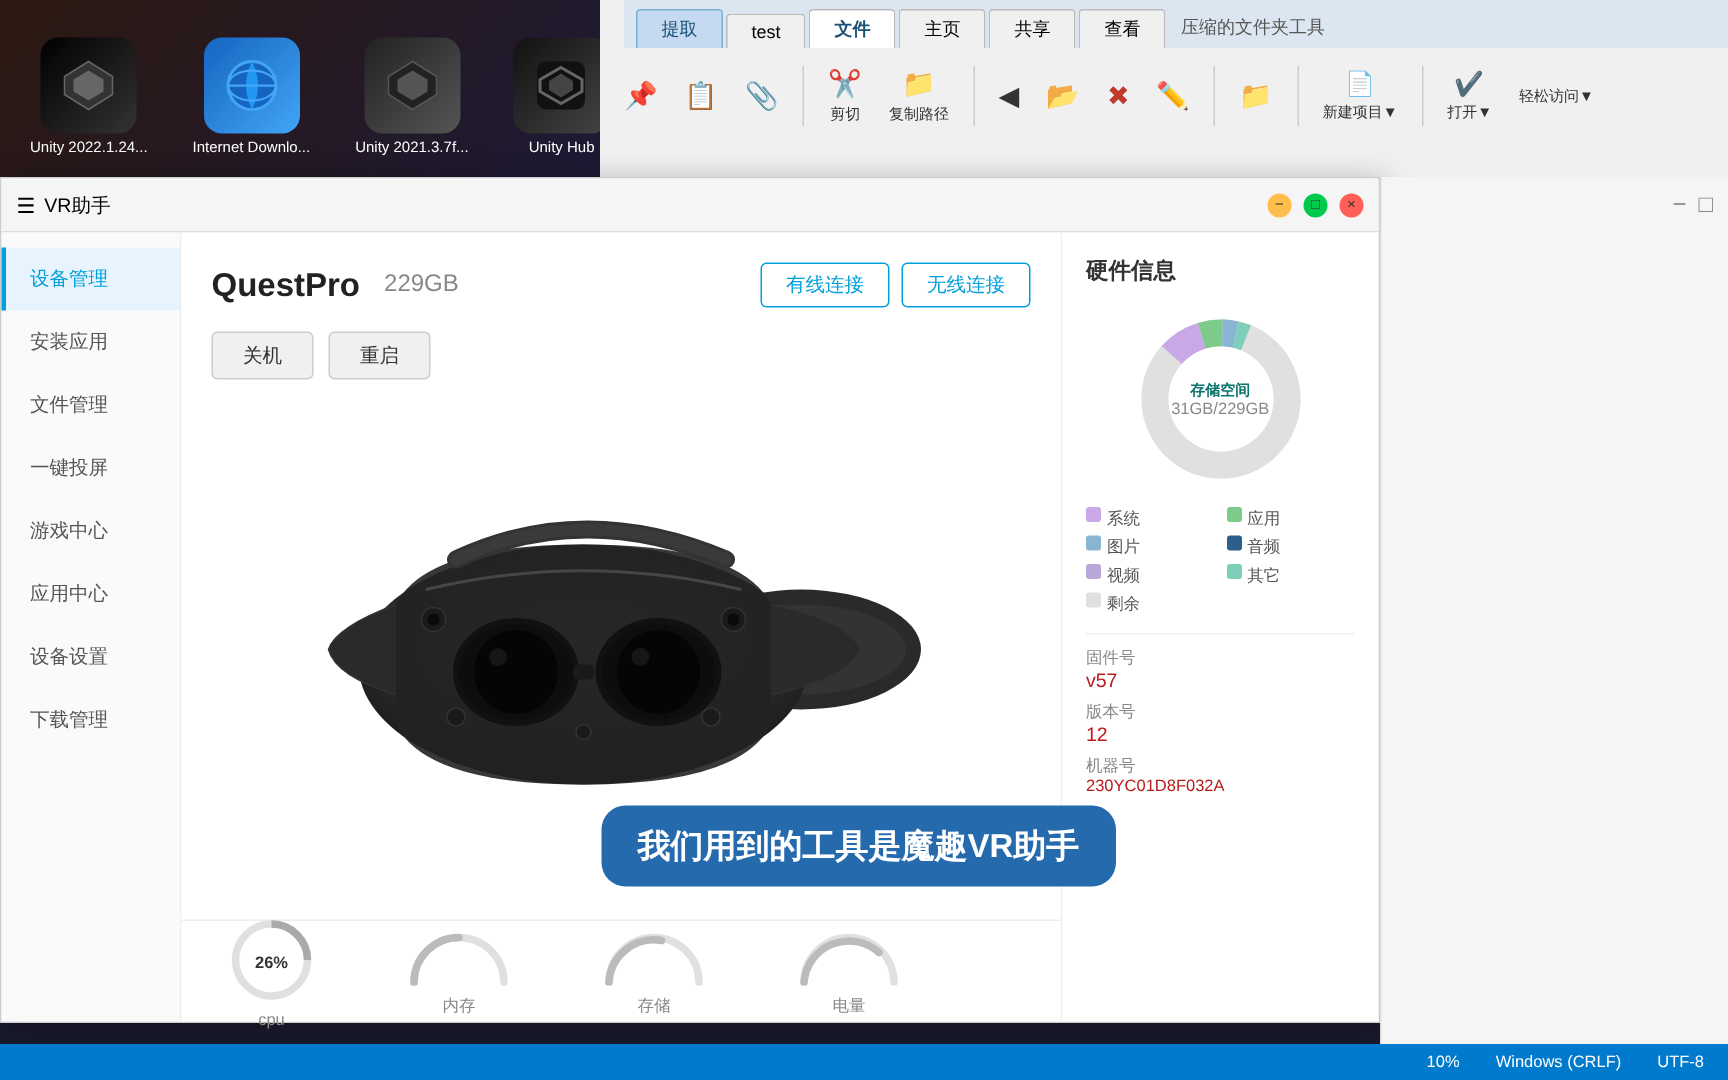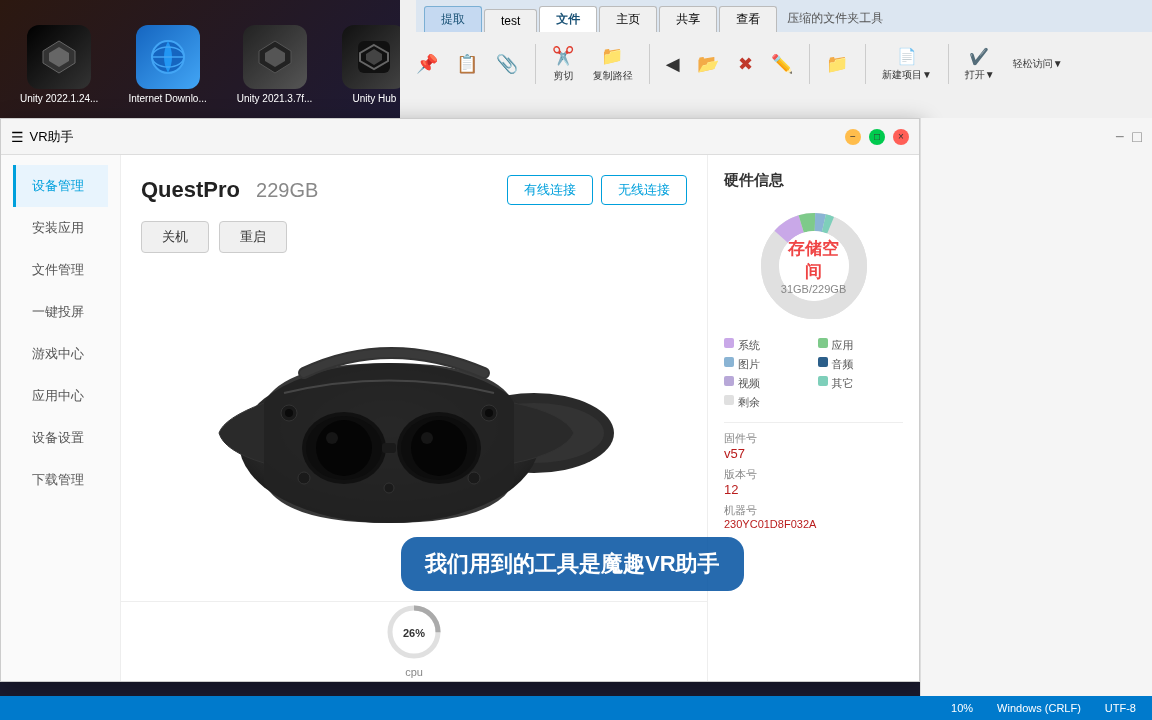--- a/index.html
+++ b/index.html
@@ -171,21 +171,21 @@
     .vr-body {
       display: flex;
       height: calc(720px - 118px - 36px - 40px);
     }
 
     
     .sidebar {
       width: 120px;
       background: #fafafa;
       border-right: 1px solid #eee;
-      padding: 10px 12px;
+      padding: 10px 0;
     }
 
     .sidebar-item {
       padding: 12px 16px;
       font-size: 13px;
       color: #555;
       cursor: pointer;
       border-left: 3px solid transparent;
     }
     .sidebar-item.active {
@@ -209,21 +209,21 @@
       margin-bottom: 16px;
     }
 
     .device-name {
       font-size: 22px;
       font-weight: bold;
       color: #222;
     }
 
     .device-storage {
-      font-size: 20px;
+      font-size: 16px;
       color: #888;
       font-weight: normal;
     }
 
     .device-actions {
       display: flex;
       gap: 8px;
       margin-left: auto;
     }
 
@@ -266,27 +266,26 @@
       width: 420px;
       height: 280px;
     }
 
     
     .stats-bar {
       position: absolute;
       bottom: 0;
       left: 0;
       right: 0;
-      height: 80px;
+      height: 68px;
       display: flex;
       align-items: center;
       padding: 0 30px;
       gap: 60px;
       border-top: 1px solid #eee;
-      flex-direction: column;
     }
 
     .stat-item {
       display: flex;
       flex-direction: column;
       align-items: center;
       gap: 4px;
     }
 
     .stat-label {
@@ -332,23 +331,23 @@
 
     .donut-center-text {
       position: absolute;
       top: 50%;
       left: 50%;
       transform: translate(-50%, -50%);
       text-align: center;
     }
 
     .donut-main-label {
-      font-size: 17px;
+      font-size: 10px;
       font-weight: bold;
-      color: #ef4444;
+      color: #0f766e;
     }
 
     .donut-sub-label {
       font-size: 11px;
       color: #888;
     }
 
     .legend-grid {
       display: grid;
       grid-template-columns: 1fr 1fr;

